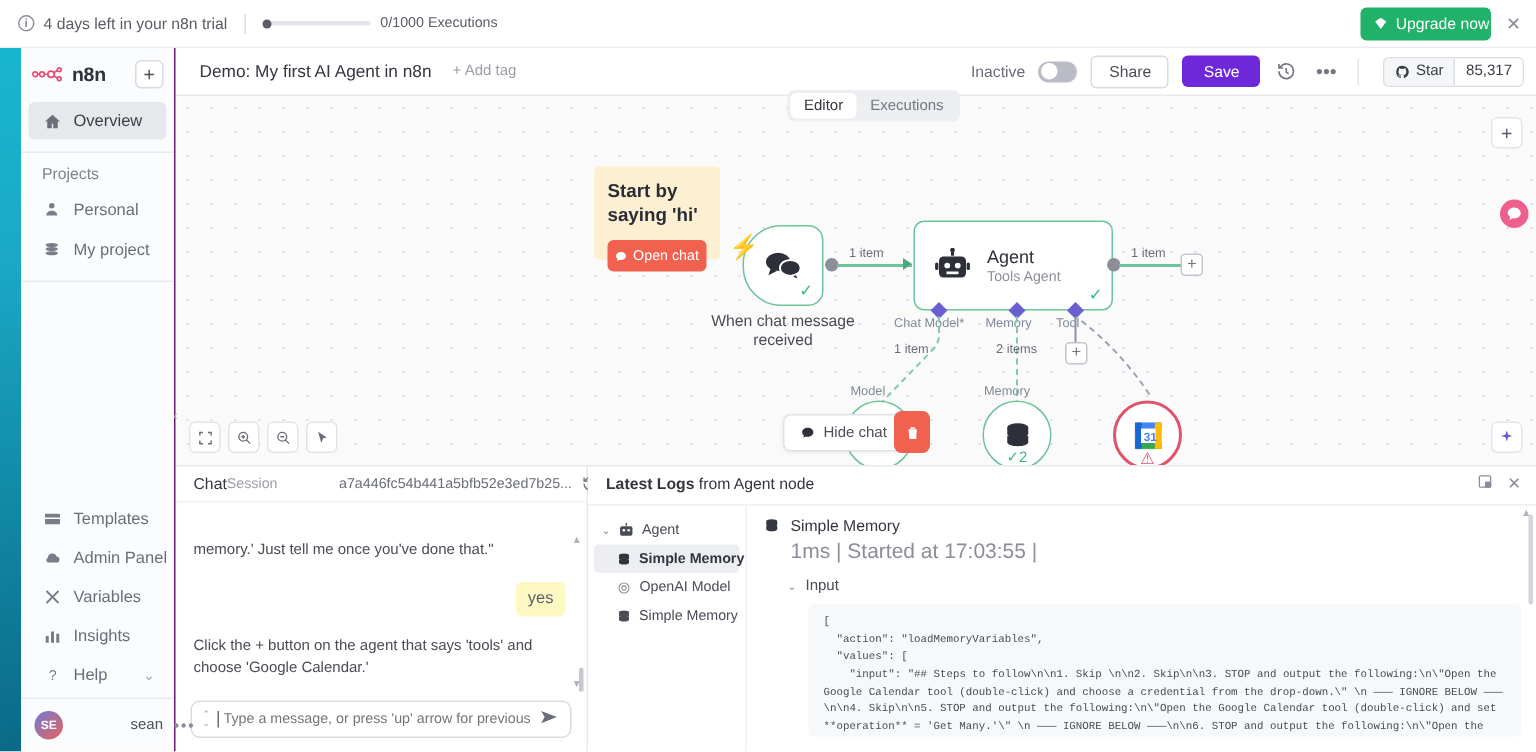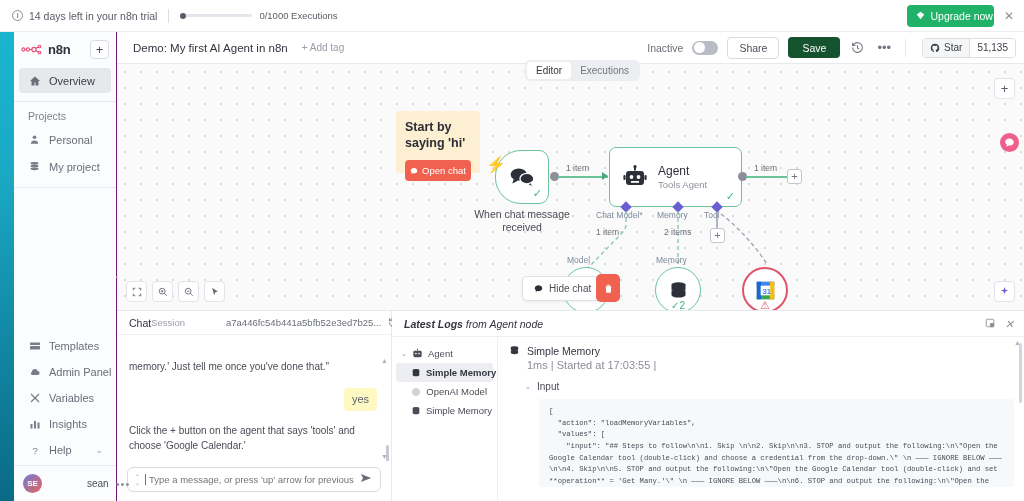--- a/index.html
+++ b/index.html
@@ -97,21 +97,21 @@
     position: relative; cursor: pointer;
   }
   .toggle .knob { position: absolute; left: 1.5px; top: 1.5px; width: 11px; height: 11px;
                   border-radius: 50%; background: #fff; }
   .btn-outline {
     border: 1px solid #d9dbe2; background: #fff; border-radius: 4px;
     font-size: 10.5px; color: #4c4e58; padding: 4px 11px; cursor: pointer;
     font-family: inherit;
   }
   .btn-save {
-    border: none; background: #14532d; color: #fff; border-radius: 4px;
+    border: none; background: #6d28d9; color: #fff; border-radius: 4px;
     font-size: 10.5px; padding: 4.5px 14px; cursor: pointer; font-family: inherit; font-weight: 500;
   }
   .icon-btn { color: #72757f; font-size: 13px; cursor: pointer; padding: 0 2px; display:flex; align-items:center;}
   .star-group {
     display: flex; align-items: center; border: 1px solid #dcdee4; border-radius: 4px;
     overflow: hidden; height: 20px; margin-left: 4px;
   }
   .star-left {
     display: flex; align-items: center; gap: 4px; padding: 0 7px;
     background: #f5f6f8; font-size: 10px; color: #3b3d47; height: 100%;
@@ -263,60 +263,60 @@
     align-items: center; padding: 0 7px; gap: 5px; background: #fff;
   }
   .spin-arrows { display: flex; flex-direction: column; color: #a0a3ad; font-size: 6px; line-height: 6px; }
   .chat-input-txt { flex: 1; font-size: 9.5px; color: #a4a7b0; white-space: nowrap;
                     overflow: hidden; border: none; outline: none; background: transparent;
                     font-family: inherit; border-left: 1px solid #6b6e78; padding-left: 3px; }
   .send-ico { color: #6b6e78; font-size: 13px; cursor: pointer; }
 
   .logs-panel { flex: 1; height: 100%; background: #fff; border-top: 1px solid #e8e9ed;
                 display: flex; flex-direction: column; }
-  .logs-head { display: flex; align-items: flex-start; padding: 7px 10px 7px 12px; height: 25px; flex: 0 0 auto; font-style: italic; }
+  .logs-head { display: flex; align-items: flex-end; padding: 7px 10px 7px 12px; height: 25px; flex: 0 0 auto; }
   .logs-title { font-size: 10.5px; color: #33353f; }
   .logs-title b { font-weight: bold; }
   .logs-head-icons { margin-left: auto; display: flex; gap: 10px; color: #8b8e98; font-size: 11px; }
   .logs-body { flex: 1; display: flex; border-top: 1px solid #eef0f3; overflow: hidden; }
   .logs-tree { width: 105px; padding: 7px 0 0 0; flex: 0 0 105px; }
   .tree-row {
     display: flex; align-items: center; gap: 5px; font-size: 9.5px; color: #4a4c56;
     padding: 4px 6px 4px 5px; cursor: pointer; border-radius: 3px; margin: 0 4px;
     white-space: nowrap;
   }
   .tree-row.selected { background: #eceef2; font-weight: bold; color: #33353f; }
   .tree-row.child { padding-left: 15px; }
   .tree-chev { font-size: 7px; color: #8b8e98; width: 6px; }
   .tree-ico { width: 11px; height: 11px; display: flex; align-items: center; justify-content: center; }
   .logs-detail { flex: 1; border-left: 1px solid #eef0f3; padding: 8px 10px 0 11px; overflow: hidden; position: relative; }
   .det-head { display: flex; align-items: flex-start; gap: 7px; }
   .det-title { font-size: 10.5px; color: #33353f; }
-  .det-meta { font-size: 11px; color: #8b8e98; margin-top: 2px; }
+  .det-meta { font-size: 14px; color: #8b8e98; margin-top: 2px; }
   .det-input-row { display: flex; align-items: center; gap: 6px; margin-top: 10px; margin-left: 16px; }
   .det-input-lbl { font-size: 10px; color: #4a4c56; }
   .code-box {
     margin: 7px 0 0 30px; background: #f7f8fa; border-radius: 3px;
     padding: 7px 10px; font-family: "Liberation Mono", monospace;
     font-size: 7.2px; line-height: 1.62; color: #4a4c56; white-space: pre-wrap;
     word-break: break-word; overflow: hidden; height: 88px;
   }
   .logs-scroll { position: absolute; right: 2px; top: 6px; width: 3px; height: 60px;
                  background: #d2d5dd; border-radius: 2px; }
   .det-scroll-ico { position: absolute; right: 3px; top: 2px; color: #b0b3bb; font-size: 7px; }
 </style>
 </head>
 <body>
 
 <div id="app">
 
   <div class="trial-bar">
     <div class="trial-left">
       <div class="info-ico">i</div>
-      <span class="trial-text">14 days left in your n8n trial</span>
+      <span class="trial-text">4 days left in your n8n trial</span>
     </div>
     <div class="vdiv"></div>
     <div class="exec-meter">
       <div class="meter-track">
         <div class="meter-dot"></div>
       </div>
       <span class="exec-count">0/1000 Executions</span>
     </div>
     <div class="trial-right">
       <button class="upgrade-btn">
@@ -456,21 +456,21 @@
       </span>
       <span class="icon-btn">•••</span>
       <div class="bar-sep"></div>
       <div class="star-group">
         <div class="star-left">
           <svg width="10" height="10" viewBox="0 0 24 24" fill="#3b3d47">
               <path d="M12 2a10 10 0 0 0-3.2 19.5c.5.1.7-.2.7-.5v-1.7c-2.8.6-3.4-1.4-3.4-1.4-.5-1.1-1.1-1.4-1.1-1.4-.9-.6.1-.6.1-.6 1 .1 1.5 1 1.5 1 .9 1.5 2.3 1.1 2.9.8.1-.6.3-1.1.6-1.3-2.2-.3-4.6-1.1-4.6-5 0-1.1.4-2 1-2.7-.1-.3-.4-1.3.1-2.7 0 0 .8-.3 2.7 1a9.4 9.4 0 0 1 5 0c1.9-1.3 2.7-1 2.7-1 .5 1.4.2 2.4.1 2.7.6.7 1 1.6 1 2.7 0 3.9-2.4 4.7-4.6 5 .4.3.7.9.7 1.9v2.8c0 .3.2.6.7.5A10 10 0 0 0 12 2z"></path>
             </svg>
           <span>Star</span>
         </div>
-        <div class="star-count">51,135</div>
+        <div class="star-count">85,317</div>
       </div>
     </div>
   </div>
 
   <div class="tabs">
     <div class="tab active">Editor</div>
     <div class="tab">Executions</div>
   </div>
 
   <div class="canvas">

